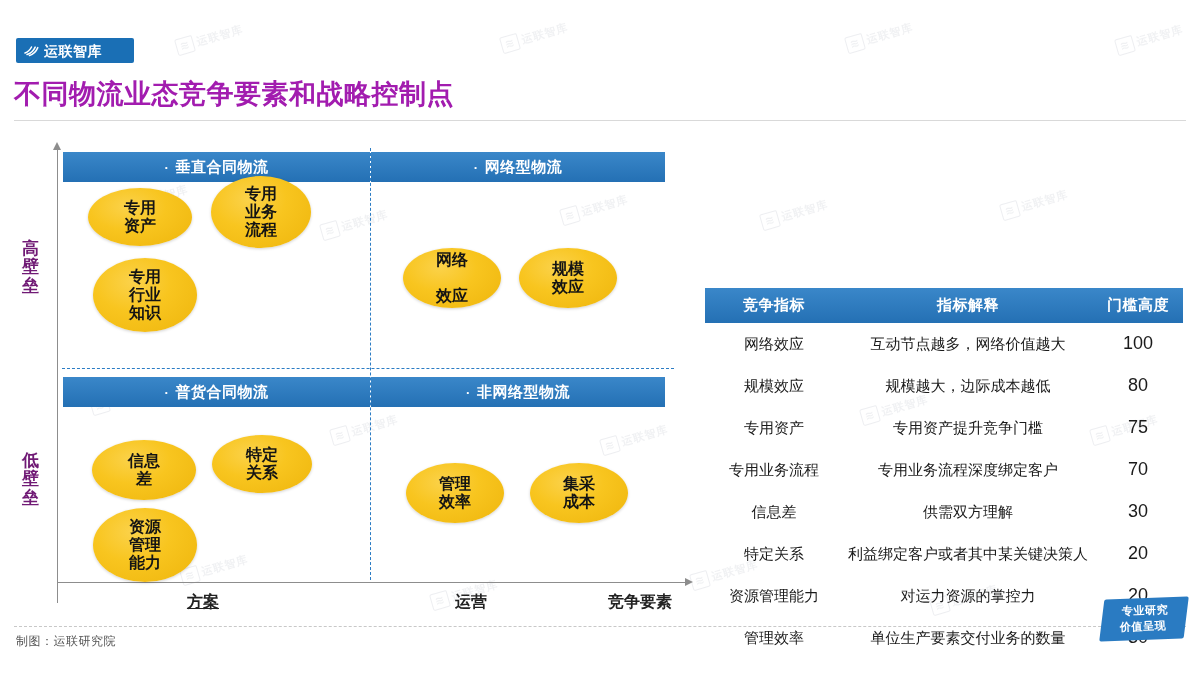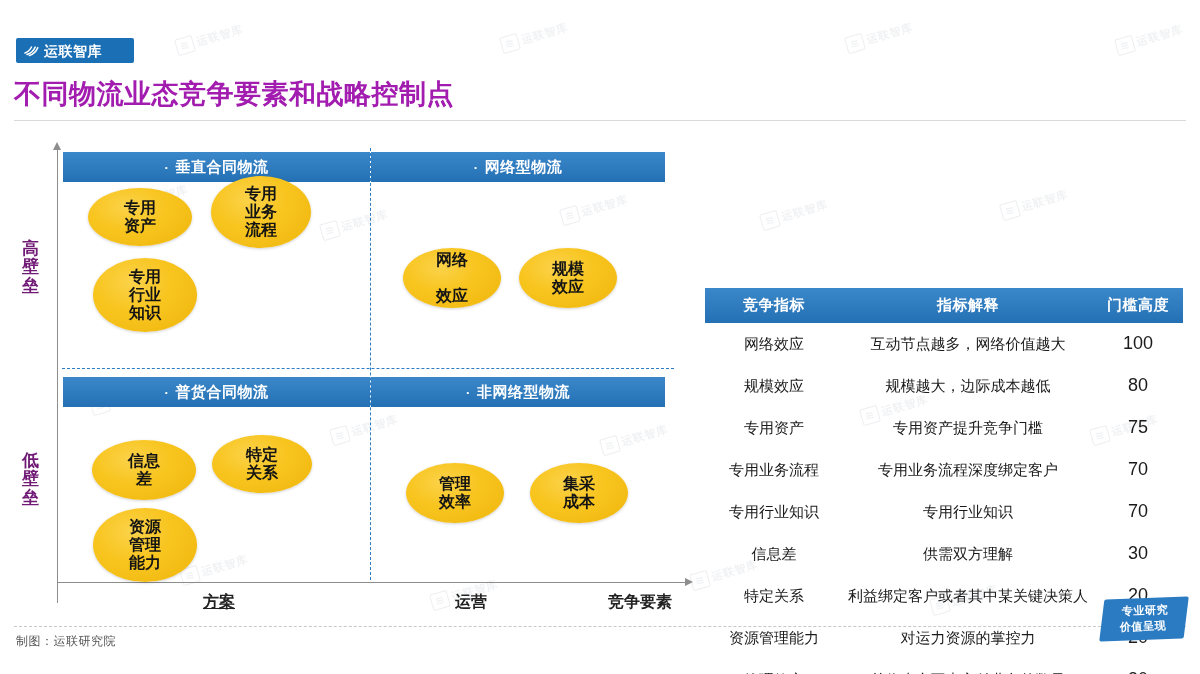--- a/index.html
+++ b/index.html
@@ -119,21 +119,21 @@
   #axis-label-high { top: 110px; }
   #axis-label-low  { top: 322px; }
 
   .axis-label-x {
     position: absolute;
     top: 462px;
     font-size: 16px;
     font-weight: 700;
     color: #222;
   }
-  #axis-label-plan { left: 203px; text-decoration: underline; }
+  #axis-label-plan { left: 187px; text-decoration: underline; }
   #axis-label-ops  { left: 455px; }
   #axis-title-x {
     position: absolute;
     left: 608px; top: 462px;
     font-size: 16px;
     font-weight: 700;
     color: #222;
   }
 
   
@@ -400,25 +400,20 @@
           <td class="col-name">专用资产</td>
           <td class="col-desc">专用资产提升竞争门槛</td>
           <td class="col-score">75</td>
         </tr>
         <tr>
           <td class="col-name">专用业务流程</td>
           <td class="col-desc">专用业务流程深度绑定客户</td>
           <td class="col-score">70</td>
         </tr>
         <tr>
-          <td class="col-name">专用行业知识</td>
-          <td class="col-desc">专用行业知识</td>
-          <td class="col-score">70</td>
-        </tr>
-        <tr>
           <td class="col-name">信息差</td>
           <td class="col-desc">供需双方理解</td>
           <td class="col-score">30</td>
         </tr>
         <tr>
           <td class="col-name">特定关系</td>
           <td class="col-desc">利益绑定客户或者其中某关键决策人</td>
           <td class="col-score">20</td>
         </tr>
         <tr>

